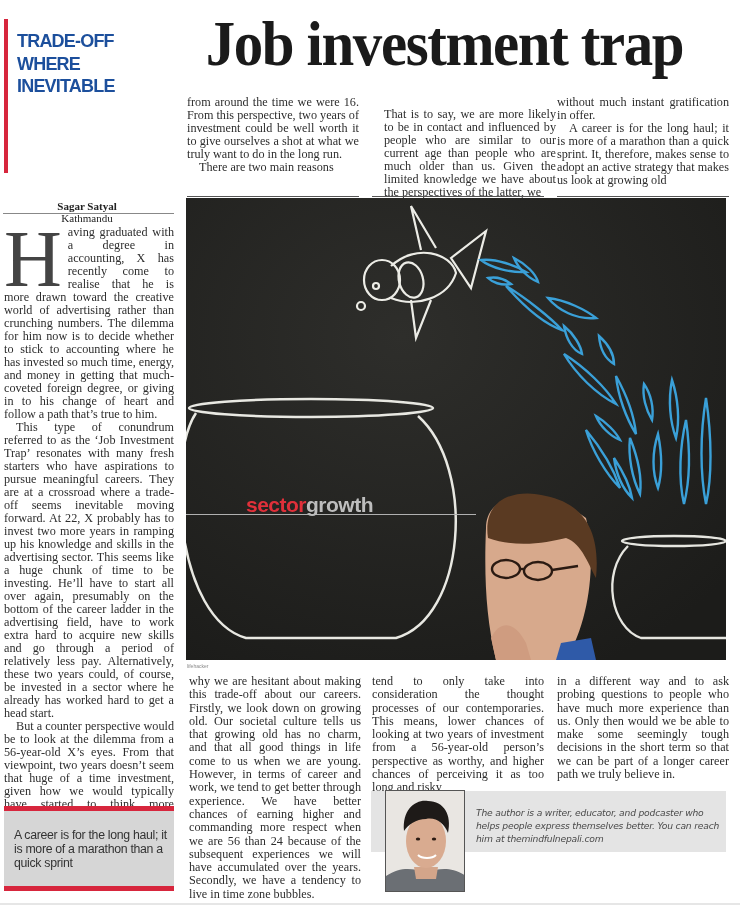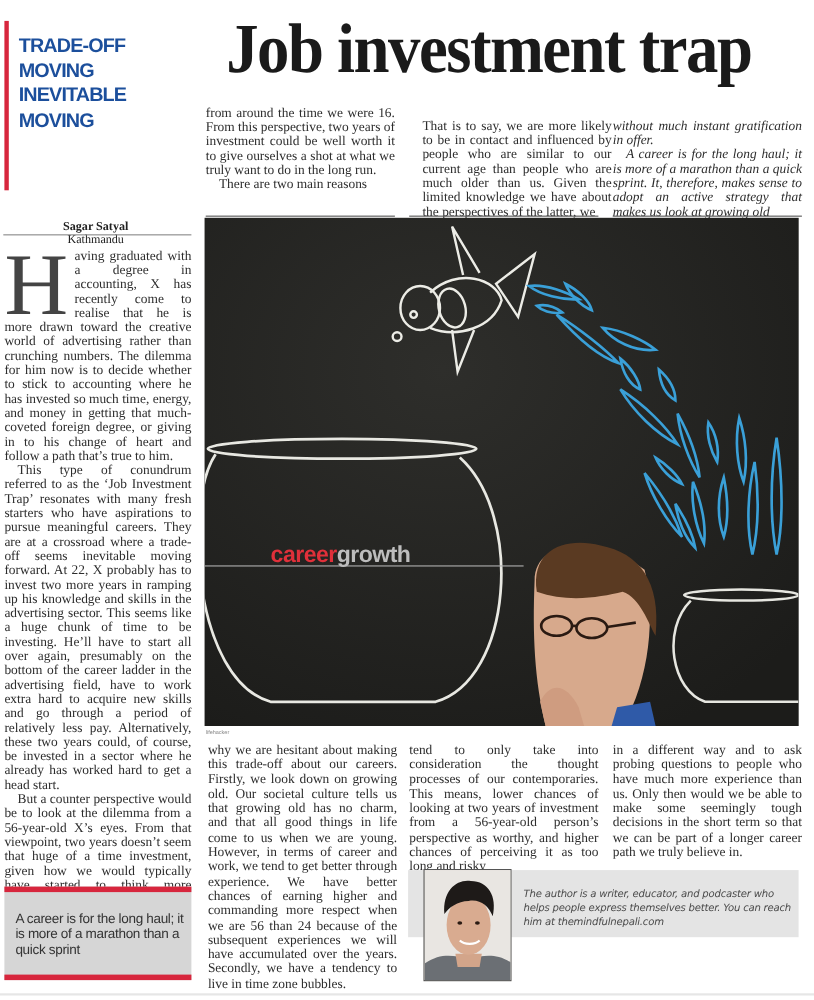--- a/index.html
+++ b/index.html
@@ -18,21 +18,21 @@
 
   .col { position: absolute; font-family: "Liberation Serif", serif; font-size: 12.2px; line-height: 13px; color: #2d2d2d; text-align: justify; hyphens: auto; }
   .col p { text-indent: 0; }
   .col p.ind { text-indent: 12px; }
 
   .col-left { left: 4px; top: 226px; width: 170px; }
   .dropcap { float: left; font-family: "Liberation Serif", serif; font-size: 80px; line-height: 62px; margin: 2px 6px 0 0; color: #444; font-weight: 400; }
 
   .col-top1 { left: 187px; top: 96px; width: 172px; }
   .col-top2 { left: 372px; top: 108px; width: 172px; margin-left: 12px; }
-  .col-top3 { left: 557px; top: 108px; width: 172px; font-style: italic; }
+  .col-top3 { left: 557px; top: 96px; width: 172px; }
 
   .top-rule { position: absolute; top: 196px; height: 1px; background: #555; }
 
   .photo { position: absolute; left: 186px; top: 198px; width: 540px; height: 462px; background: #232321; overflow: hidden; }
   .photo svg { position: absolute; left: 0; top: 0; }
   .brand { position: absolute; left: 60px; top: 295px; font-family: "Liberation Sans", sans-serif; font-weight: 700; font-size: 21px; letter-spacing: -0.5px; }
   .brand .c1 { color: #e0303a; }
   .brand .c2 { color: #bdbdbd; margin-top: 37px; }
   .brand-line { position: absolute; left: 0; top: 316px; width: 290px; height: 1px; background: #b0b0b0; }
 
@@ -51,23 +51,22 @@
   .bio-photo { position: absolute; left: 385px; top: 790px; width: 80px; height: 102px; border: 1px solid #555; background: #e9e6e2; overflow: hidden; }
   .bio-txt { position: absolute; left: 476px; top: 806px; width: 250px; font-family: "DejaVu Sans", sans-serif; font-style: italic; font-size: 9.2px; line-height: 13px; color: #4a4a4a; letter-spacing: -0.2px; }
 
   .footer-rule { position: absolute; left: 0; top: 903px; width: 740px; height: 2px; background: #e6e6e6; }
 </style>
 </head>
 <body>
 
 <div class="kicker-bar"></div>
 <div class="kicker">
-  <span>TRADE-OFF MOVING</span>
+  <span>TRADE-OFF WHERE</span>
   <span>INEVITABLE</span>
-  <span>MOVING</span>
 </div>
 
 <h1 class="headline">Job investment trap</h1>
 
 <div class="byline">
   <div class="name">Sagar Satyal</div>
   <div>Kathmandu</div>
 </div>
 <div class="byline-rule"></div>
 
@@ -148,21 +147,21 @@
         <ellipse cx="320" cy="371" rx="14" ry="9"></ellipse>
         <ellipse cx="352" cy="373" rx="14" ry="9"></ellipse>
         <path d="M334 371 L 338 371"></path>
         <path d="M366 372 L 392 368"></path>
       </g>
       <path d="M305 440 C 315 420, 330 425, 340 445 L 345 462 L 310 462 Z" fill="#cf9c80"></path>
       <path d="M375 445 L 405 440 L 410 462 L 370 462 Z" fill="#2f5aa8"></path>
     </g>
   </svg>
   <div class="brand-line"></div>
-  <div class="brand"><span class="c1">career</span><span class="c2">growth</span></div>
+  <div class="brand"><span class="c1">sector</span><span class="c2">growth</span></div>
 </div>
 <div class="credit">lifehacker</div>
 
 <div class="top-rule" style="left:187px;width:172px;"></div>
 <div class="top-rule" style="left:372px;width:172px;"></div>
 <div class="top-rule" style="left:557px;width:172px;"></div>
 
 <div class="col col-b1">
   <p>why we are hesitant about making this trade-off about our careers. Firstly, we look down on growing old. Our societal culture tells us that growing old has no charm, and that all good things in life come to us when we are young. However, in terms of career and work, we tend to get better through experience. We have better chances of earning higher and commanding more respect when we are 56 than 24 because of the subsequent experiences we will have accumulated over the years. Secondly, we have a tendency to live in time zone bubbles.</p>
 </div>

